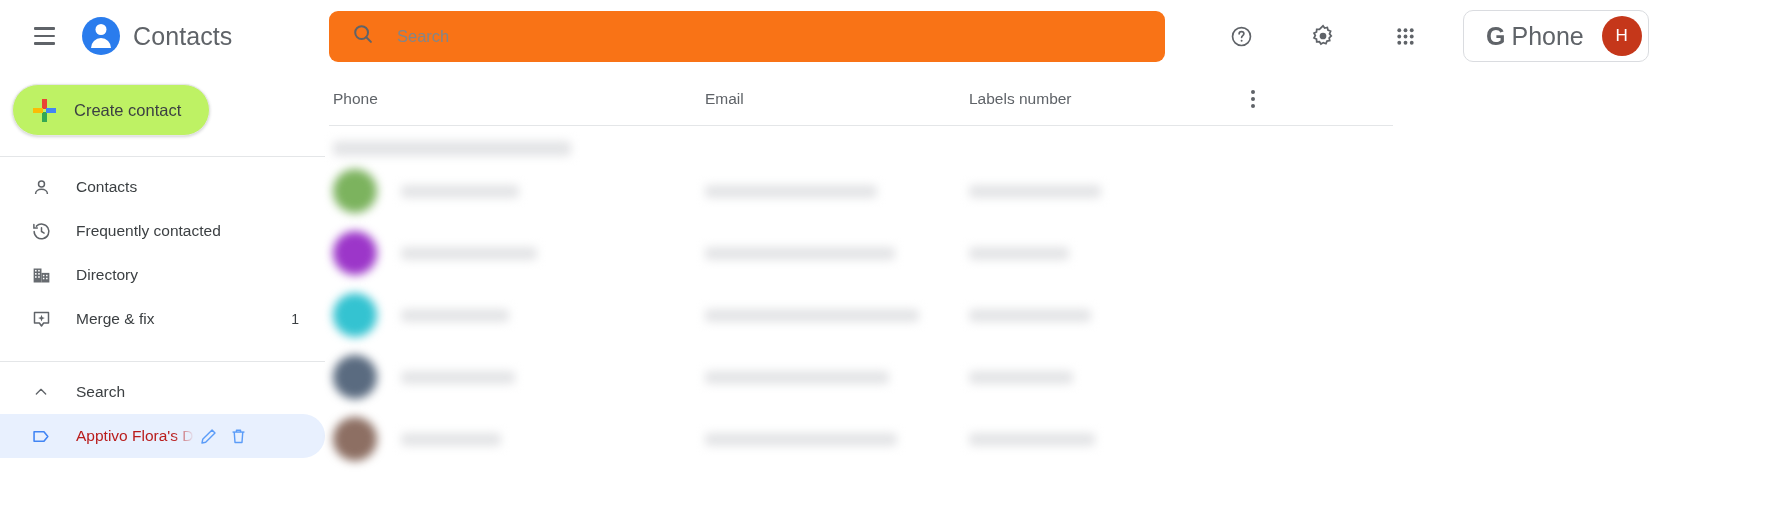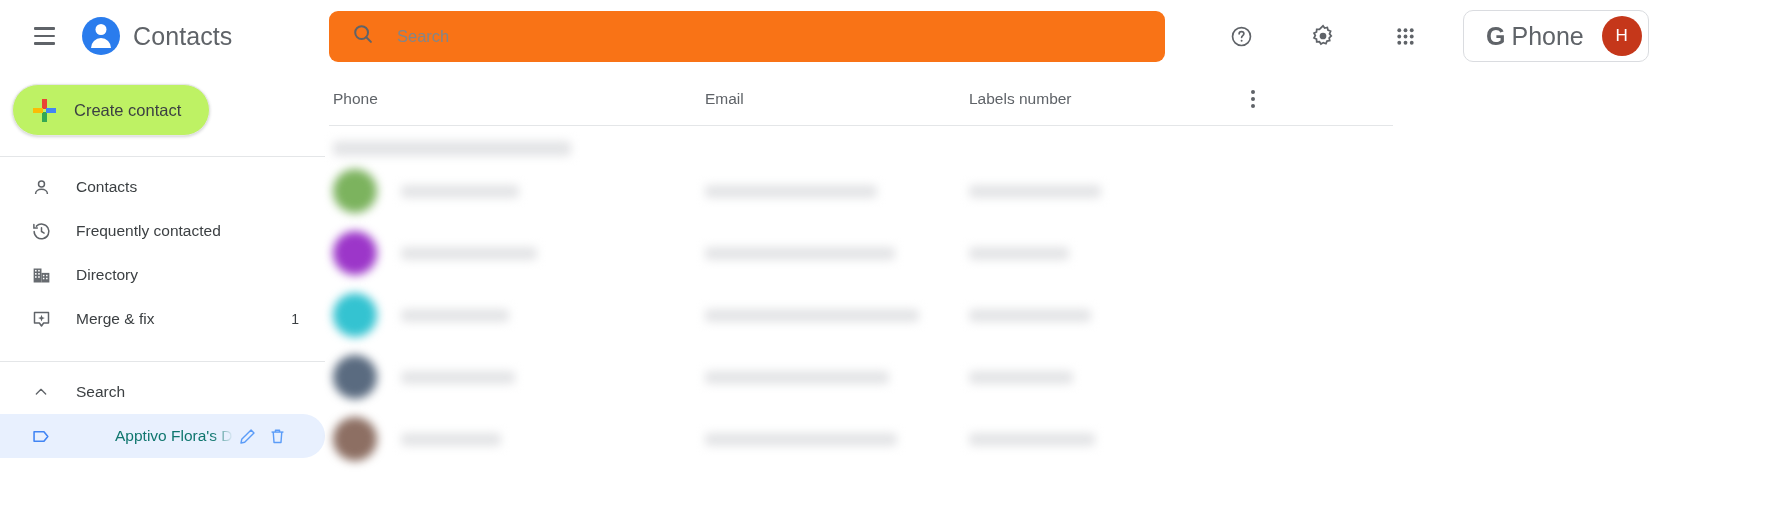--- a/index.html
+++ b/index.html
@@ -80,25 +80,24 @@
 
   .label-row {
     display: flex; align-items: center; height: 44px;
     padding-left: 30px; padding-right: 10px;
     border-radius: 0 22px 22px 0; cursor: pointer;
   }
   .label-row.active { background: #e8f0fe; }
   .label-row .ic { width: 22px; height: 22px; flex: 0 0 22px; margin-right: 24px;
                    display:flex; align-items:center; justify-content:center; }
   .label-row .lbl {
-    font-size: 15.5px; color: #0f766e; white-space: nowrap;
+    font-size: 15.5px; color: #b91c1c; white-space: nowrap;
     overflow: hidden; max-width: 126px;
     -webkit-mask-image: linear-gradient(to right, #000 82%, transparent 100%);
             mask-image: linear-gradient(to right, #000 82%, transparent 100%);
-            margin-left: 39px;
   }
   .label-row .act { width: 30px; display:flex; align-items:center; justify-content:center; cursor:pointer; }
 
   
   .pane { flex: 1 1 auto; position: relative; }
 
   .topbar { height: 72px; display: flex; align-items: center; padding-right: 16px; }
   .search {
     flex: 0 0 836px; height: 51px; margin-left: 4px;
     background: #f97316; border-radius: 9px;

